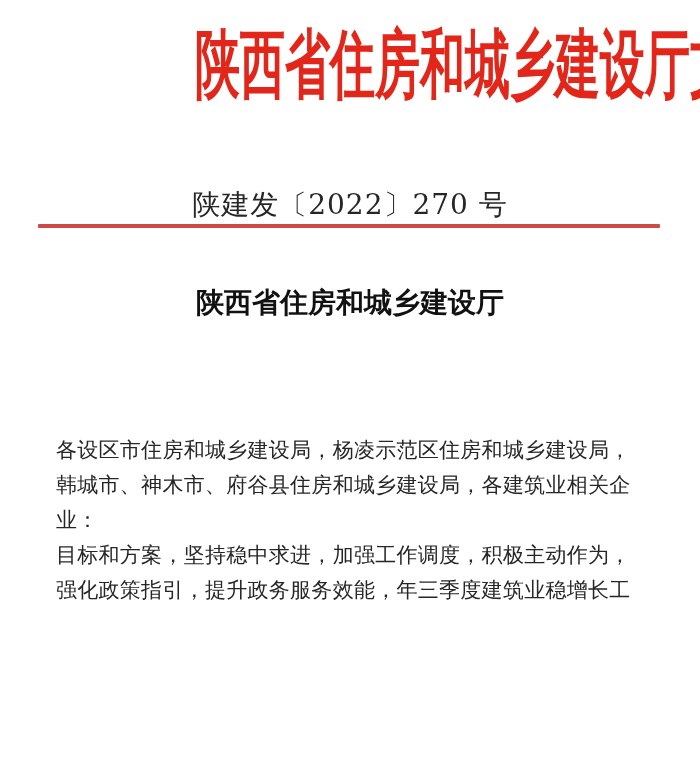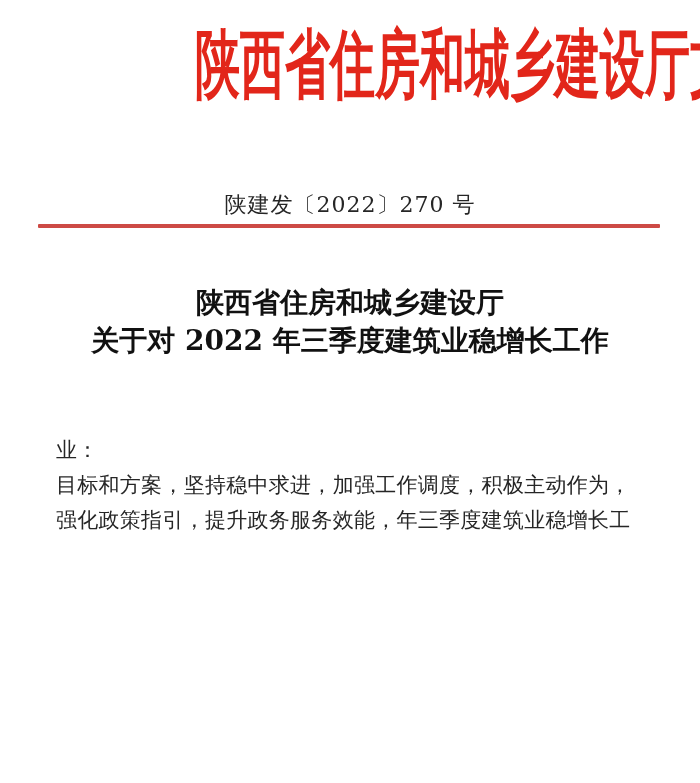--- a/index.html
+++ b/index.html
@@ -35,21 +35,21 @@
     transform-origin: 50% 50%;
     letter-spacing: 0px;
   }
   
   .doc-number {
     position: absolute;
     top: 190px;
     left: 0;
     right: 0;
     text-align: center;
-    font-size: 22px;
+    font-size: 28px;
     line-height: 30px;
     color: #262626;
     letter-spacing: 1px;
   }
   
   .red-rule {
     position: absolute;
     top: 224px;
     left: 38px;
     width: 622px;
@@ -101,22 +101,23 @@
   <div class="banner">
     <span class="banner-text">陕西省住房和城乡建设厅文件</span>
   </div>
 
   <div class="doc-number">陕建发〔2022〕270 号</div>
 
   <div class="red-rule"></div>
 
   <div class="title">
     <div>陕西省住房和城乡建设厅</div>
-    <div>关于对 2022 年三季度建筑业稳增长工作</div>
   </div>
 
   <div class="body-block">
+    <div class="bline jl">各设区市住房和城乡建设局，杨凌示范区住房和城乡建设局，</div>
+    <div class="bline jl">韩城市、神木市、府谷县住房和城乡建设局，各建筑业相关企</div>
     <div class="bline">业：</div>
     <div class="bline jl">目标和方案，坚持稳中求进，加强工作调度，积极主动作为，</div>
     <div class="bline jl">强化政策指引，提升政务服务效能，年三季度建筑业稳增长工作</div>
   </div>
 
 </div>
 
 </body></html>

